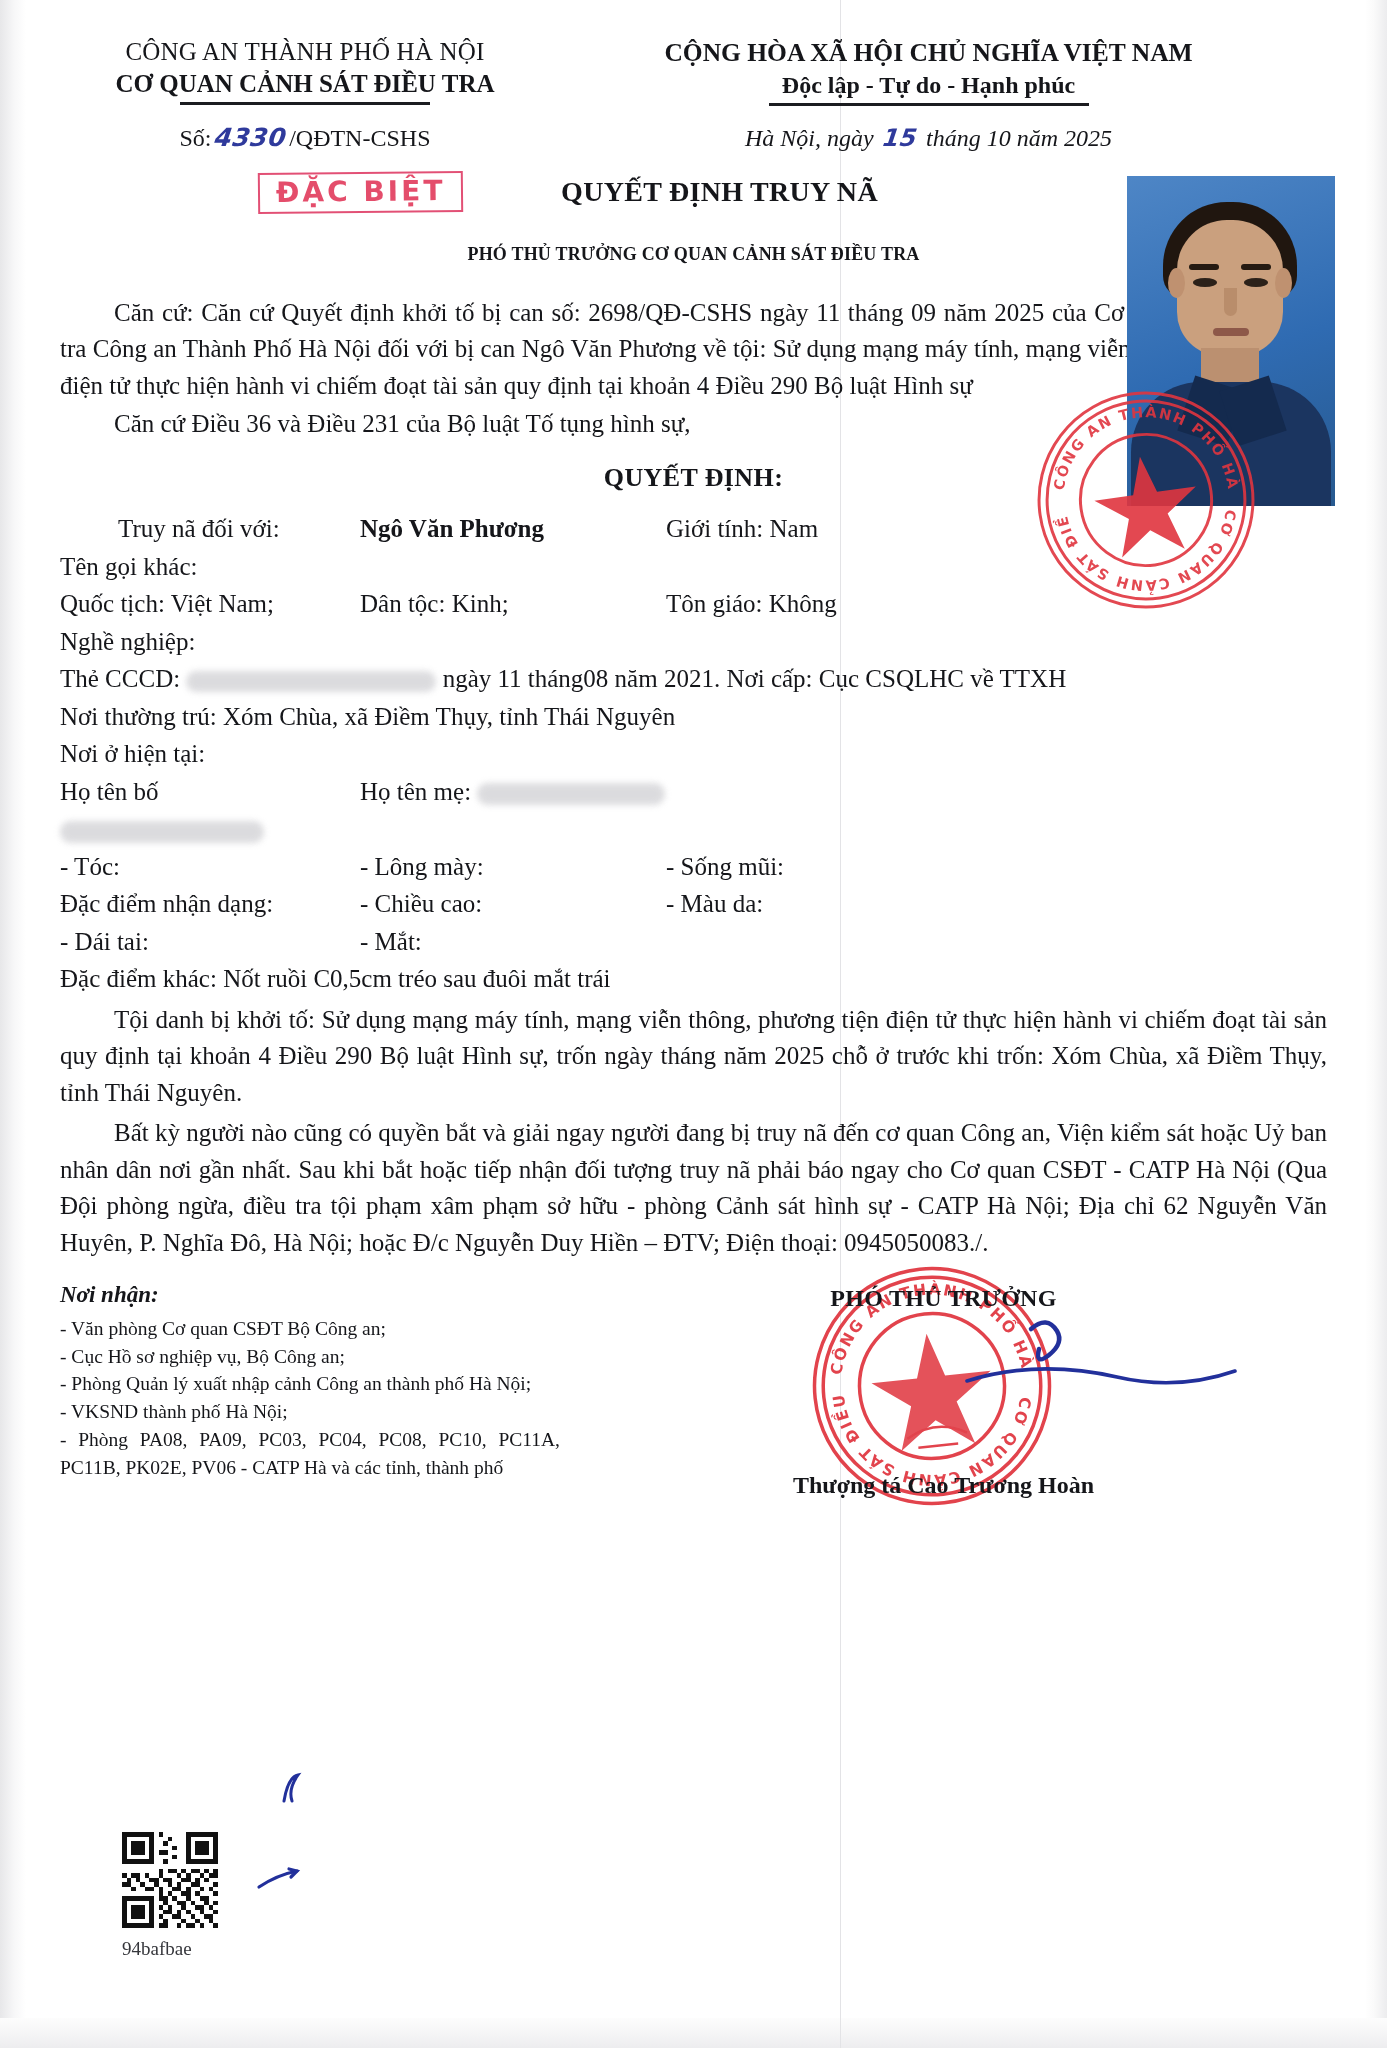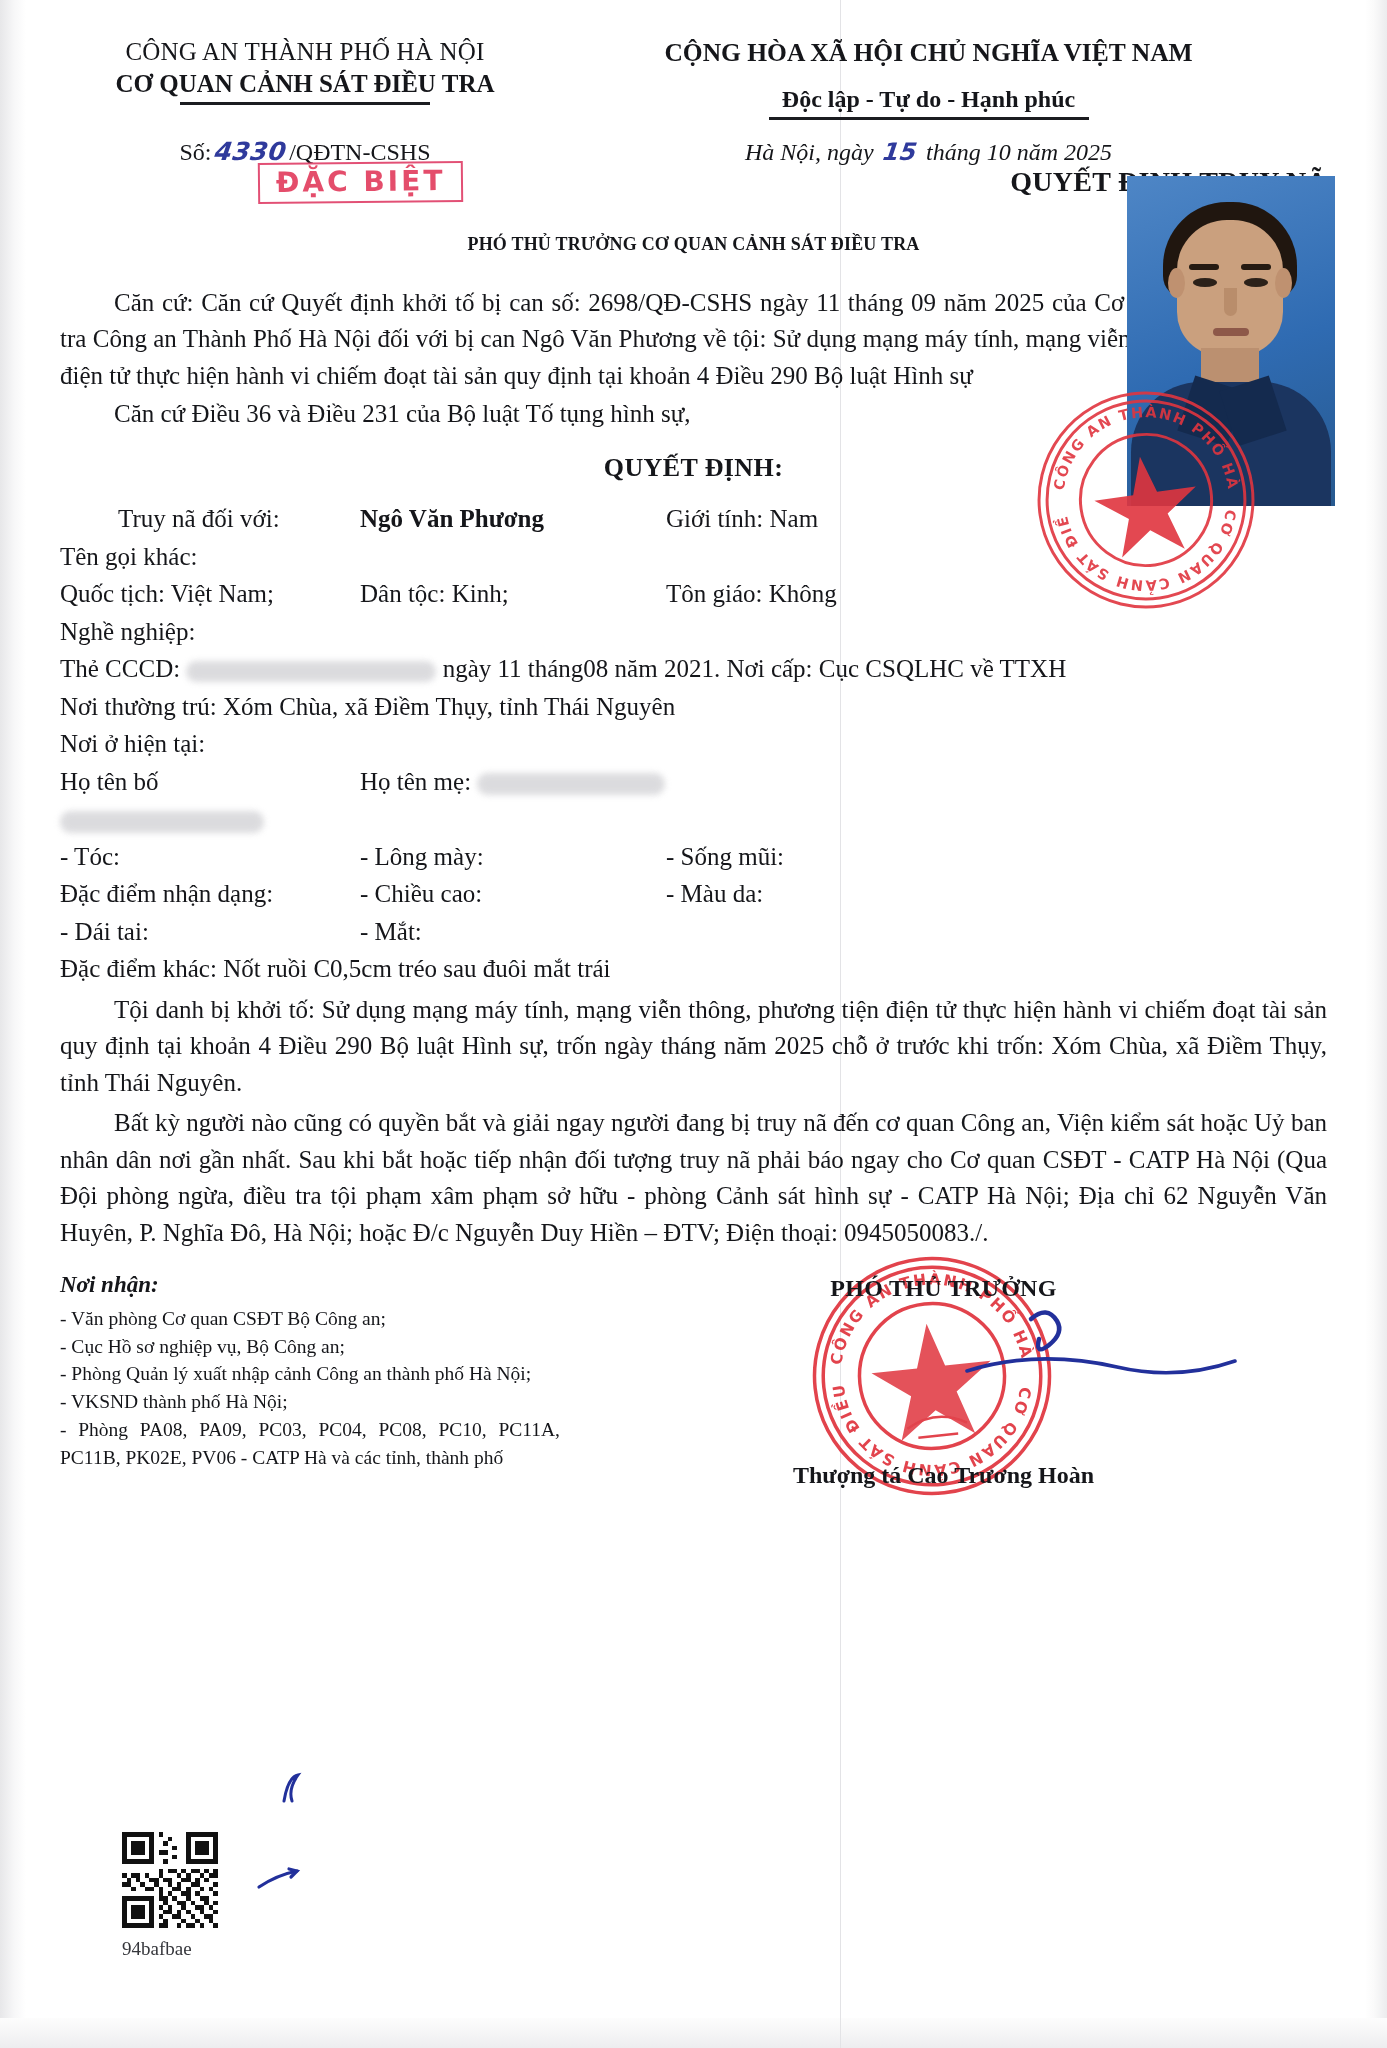--- a/index.html
+++ b/index.html
@@ -42,39 +42,39 @@
     margin-top:20px;
   }
   .mh-left{ width:470px; text-align:center; padding-left:20px; }
   .mh-right{ flex:1; text-align:center; }
   .mh-l1{ font-size:25px; letter-spacing:.2px; white-space:nowrap; }
   .mh-l2{ font-size:25px; font-weight:bold; white-space:nowrap; margin-top:4px;}
   .rule{ height:2.5px; background:#1b1c20; margin:4px auto 0 auto; }
   .rule-left{ width:250px; }
   .rule-right{ width:320px; }
   .mh-r1{ font-size:25.5px; font-weight:bold; white-space:nowrap; }
-  .mh-r2{ font-size:24px; font-weight:bold; margin-top:18px; }
+  .mh-r2{ font-size:24px; font-weight:bold; margin-top:4px; }
 
   .numline{
     display:flex; align-items:baseline; margin-top:17px;
   }
   .num-left{ width:470px; text-align:center; padding-left:20px; font-size:24px; white-space:nowrap;}
   .num-right{ flex:1; text-align:center; font-size:24px; font-style:italic; white-space:nowrap;}
   .hand{
     font-family:"DejaVu Sans",sans-serif;
     color:#2f3a9c; font-weight:bold; font-style:italic;
     font-size:25px; letter-spacing:0.5px;
     transform:skewX(-8deg); display:inline-block;
     padding:0 3px;
   }
   .hand-sm{ font-size:24px; }
 
   
   .titlerow{
-    position:relative; text-align:right; height:46px;
+    position:relative; text-align:center; margin-top:24px; height:46px;
   }
   .stamp-db{
     position:absolute; left:198px; top:-4px;
     border:2.5px solid #e0426a;
     padding:3px 16px 5px 16px;
     color:#e23e5f;
     font-family:"DejaVu Sans",sans-serif;
     font-weight:bold; font-size:28px; letter-spacing:3px;
     line-height:1.05;
     transform:rotate(-0.6deg);

